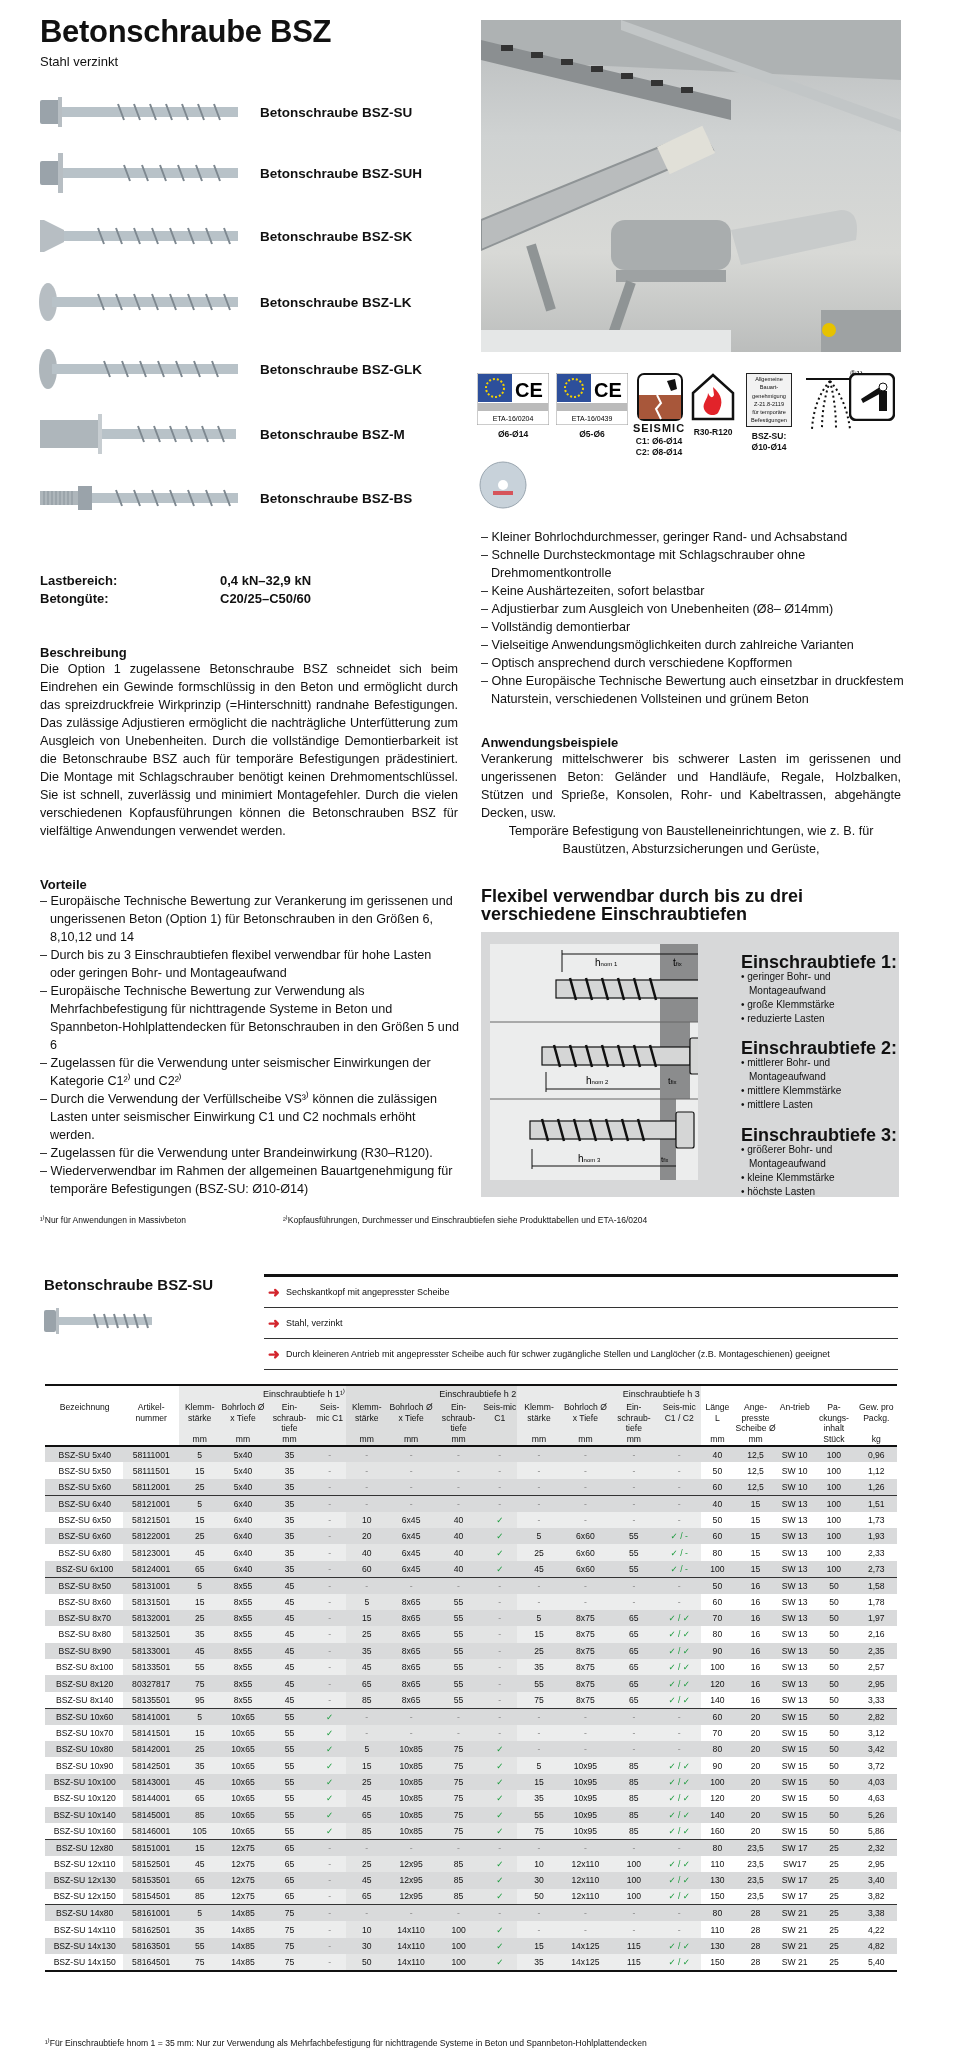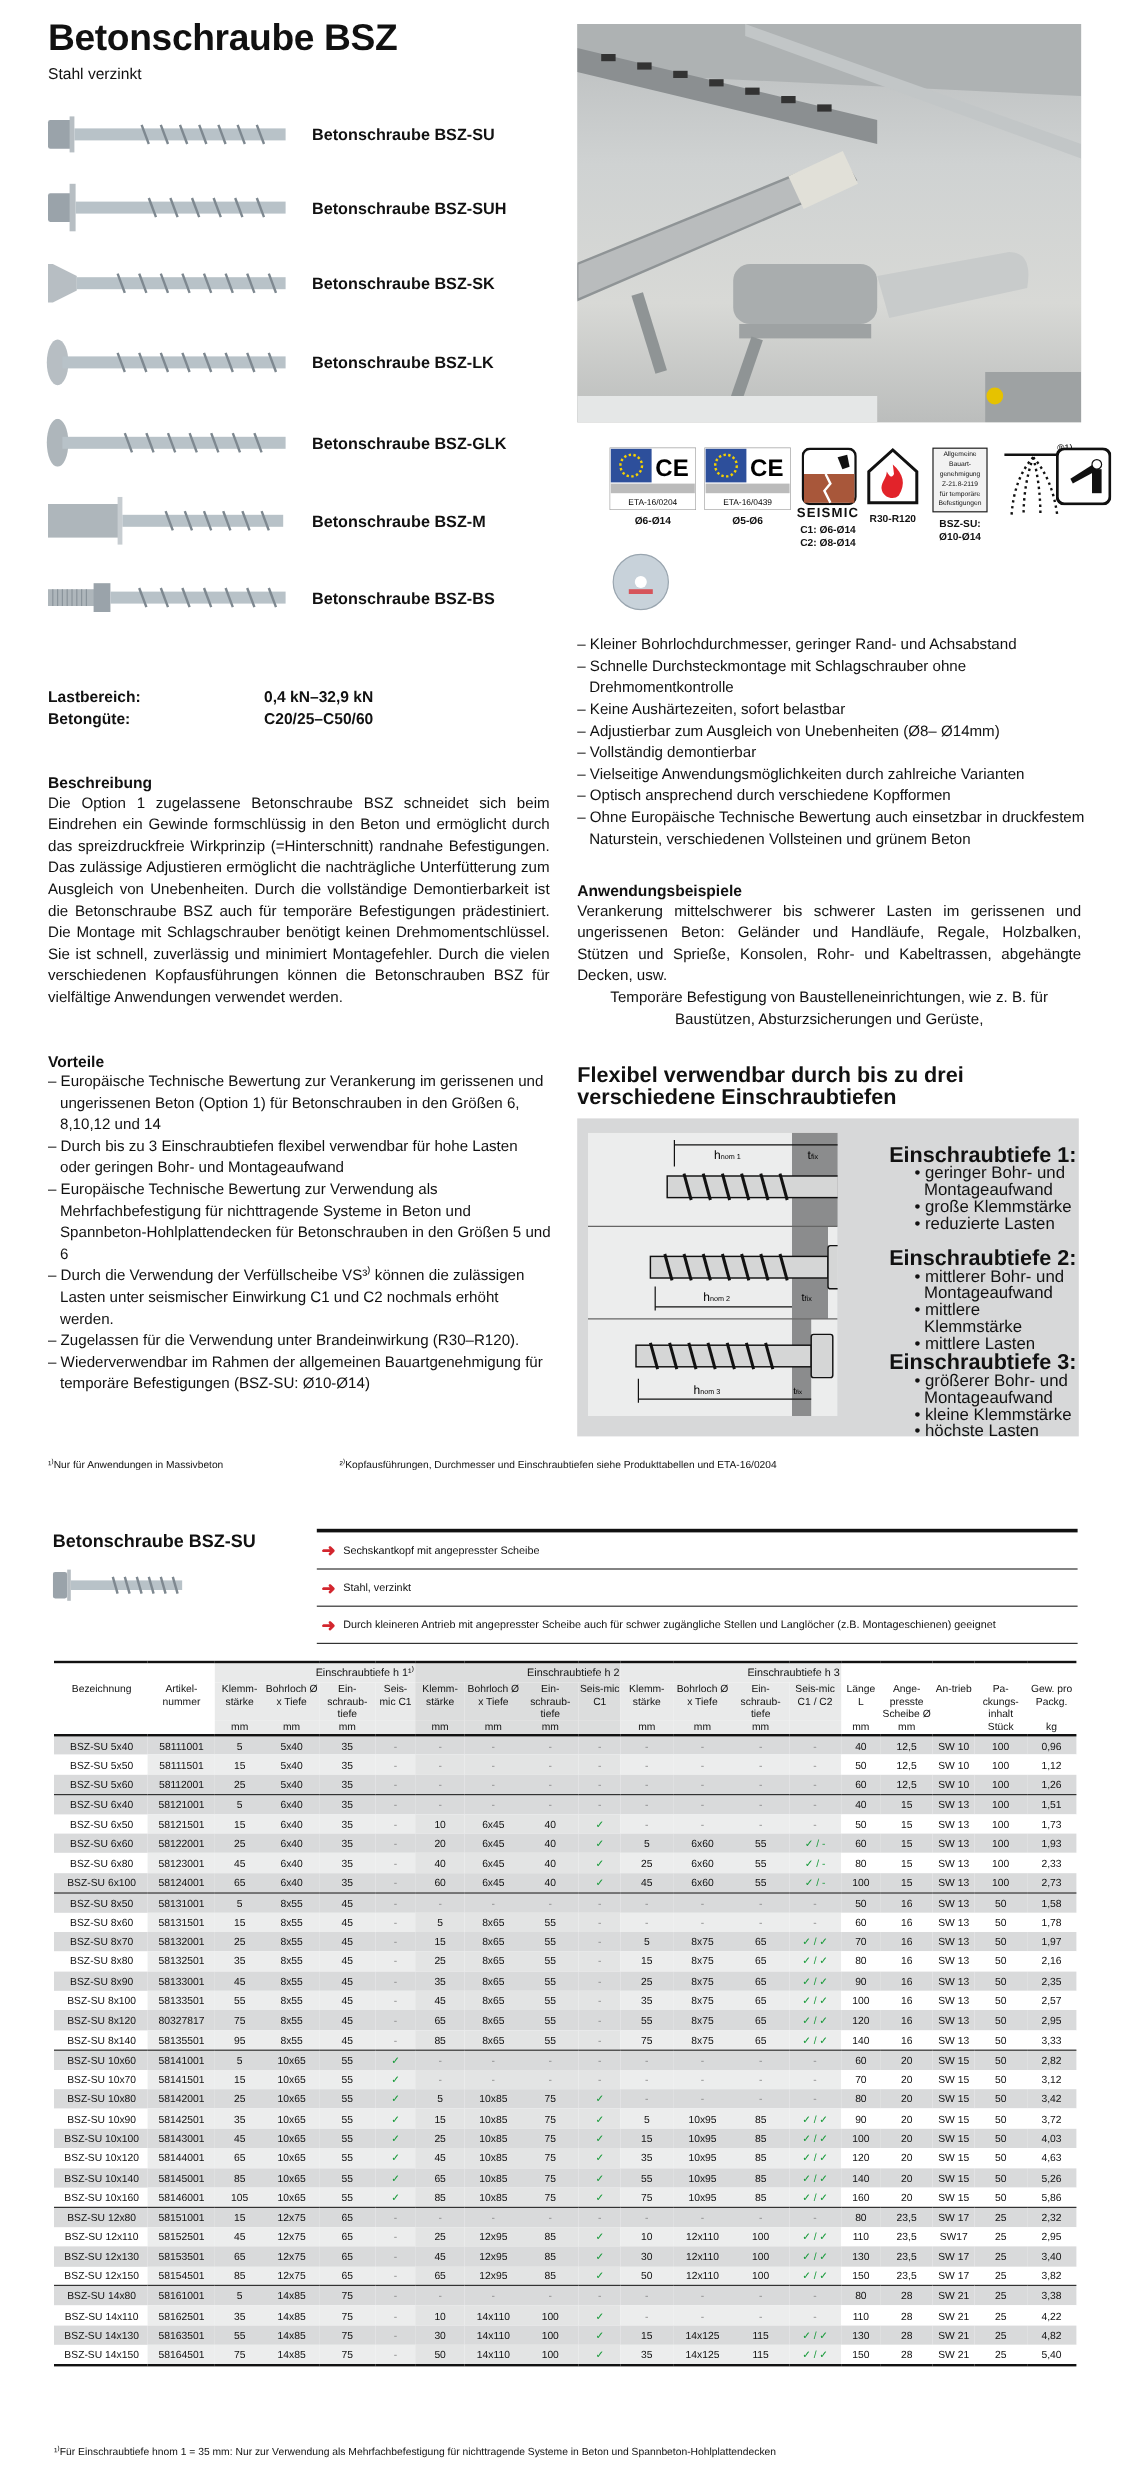--- a/index.html
+++ b/index.html
@@ -8,21 +8,21 @@
   h1.title { position: absolute; left: 40px; top: 14px; font-size: 31px; font-weight: 700; letter-spacing: -0.3px; }
   .subtitle { position: absolute; left: 40px; top: 54px; font-size: 13px; }
 
   .product-list { position: absolute; left: 38px; top: 88px; width: 420px; }
   .product-row { position: absolute; left: 0; width: 420px; height: 48px; display: flex; align-items: center; }
   .screw { position: absolute; left: 0; width: 202px; height: 40px; }
   .product-name { position: absolute; left: 222px; font-size: 13.5px; font-weight: 700; }
 
   .photo { position: absolute; left: 481px; top: 20px; width: 420px; height: 332px; background: linear-gradient(180deg,#b9bcbd 0%,#cfd2d2 35%,#d8d9d6 70%,#bbbdbc 100%); overflow: hidden; }
 
-  .cert-row { position: absolute; left: 508px; top: 373px; width: 420px; height: 120px; }
+  .cert-row { position: absolute; left: 477px; top: 373px; width: 420px; height: 120px; }
   .cert { position: absolute; top: 0; }
   .cert-label { position: absolute; font-size: 8.5px; font-weight: 700; text-align: center; width: 80px; line-height: 11px; }
 
   .specs { position: absolute; left: 40px; top: 572px; font-size: 13px; font-weight: 700; line-height: 18px; }
   .specs .lbl { position: absolute; left: 0; width: 150px; }
   .specs .val { position: absolute; left: 180px; width: 200px; }
 
   .section-h { font-weight: 700; font-size: 13px; }
   .para { font-size: 12.6px; line-height: 18px; text-align: justify; }
   .desc { position: absolute; left: 40px; top: 645px; width: 418px; }
@@ -32,21 +32,21 @@
   .bullets li::before { content: "\2013\00a0"; }
 
   .right-bullets { position: absolute; left: 481px; top: 528px; width: 440px; }
   .anwendung { position: absolute; left: 481px; top: 735px; width: 420px; }
   .flex-title { position: absolute; left: 481px; top: 887px; width: 420px; font-weight: 700; font-size: 18px; line-height: 18px; }
 
   .diagram { position: absolute; left: 481px; top: 932px; width: 418px; height: 265px; background: #d7d8d9; }
   .diag-panel { position: absolute; left: 9px; top: 12px; width: 208px; height: 236px; }
   .diag-right { position: absolute; left: 260px; }
   .diag-h { font-weight: 700; font-size: 18px; line-height: 16px; }
-  .diag-list { list-style: none; font-size: 14px; line-height: 14px; margin-left: 21px; }
+  .diag-list { list-style: none; font-size: 10px; line-height: 14px; }
   .diag-list li { padding-left: 8px; text-indent: -8px; }
   .diag-list li::before { content: "\2022\00a0"; }
 
   .footnote { position: absolute; font-size: 8.5px; top: 1214px; }
 
   .su-title { position: absolute; left: 44px; top: 1276px; font-size: 15px; font-weight: 700; }
   .su-feature-box { position: absolute; left: 264px; top: 1274px; width: 634px; border-top: 3px solid #111; }
   .su-feature { height: 31px; border-bottom: 1.5px solid #333; display: flex; align-items: center; font-size: 9px; }
   .arrow { width: 22px; color: #d3262e; font-size: 14px; font-weight: 700; padding-left: 4px; }
 
@@ -327,20 +327,21 @@
   <div class="section-h">Beschreibung</div>
   <p class="para">Die Option 1 zugelassene Betonschraube BSZ schneidet sich beim Eindrehen ein Gewinde formschlüssig in den Beton und ermöglicht durch das spreizdruckfreie Wirkprinzip (=Hinterschnitt) randnahe Befestigungen. Das zulässige Adjustieren ermöglicht die nachträgliche Unterfütterung zum Ausgleich von Unebenheiten. Durch die vollständige Demontierbarkeit ist die Betonschraube BSZ auch für temporäre Befestigungen prädestiniert. Die Montage mit Schlagschrauber benötigt keinen Drehmomentschlüssel. Sie ist schnell, zuverlässig und minimiert Montagefehler. Durch die vielen verschiedenen Kopfausführungen können die Betonschrauben BSZ für vielfältige Anwendungen verwendet werden.</p>
 </div>
 
 <div class="vorteile">
   <div class="section-h">Vorteile</div>
   <ul class="bullets">
     <li>Europäische Technische Bewertung zur Verankerung im gerissenen und ungerissenen Beton (Option 1) für Betonschrauben in den Größen 6, 8,10,12 und 14</li>
     <li>Durch bis zu 3 Einschraubtiefen flexibel verwendbar für hohe Lasten oder geringen Bohr- und Montageaufwand</li>
     <li>Europäische Technische Bewertung zur Verwendung als Mehrfachbefestigung für nichttragende Systeme in Beton und Spannbeton-Hohlplattendecken für Betonschrauben in den Größen 5 und 6</li>
+    <li>Zugelassen für die Verwendung unter seismischer Einwirkungen der Kategorie C1²⁾ und C2²⁾</li>
     <li>Durch die Verwendung der Verfüllscheibe VS³⁾ können die zulässigen Lasten unter seismischer Einwirkung C1 und C2 nochmals erhöht werden.</li>
     <li>Zugelassen für die Verwendung unter Brandeinwirkung (R30–R120).</li>
     <li>Wiederverwendbar im Rahmen der allgemeinen Bauartgenehmigung für temporäre Befestigungen (BSZ-SU: Ø10-Ø14)</li>
   </ul>
 </div>
 
 <div class="right-bullets">
   <ul class="bullets">
     <li>Kleiner Bohrlochdurchmesser, geringer Rand- und Achsabstand</li>
     <li>Schnelle Durchsteckmontage mit Schlagschrauber ohne Drehmomentkontrolle</li>

